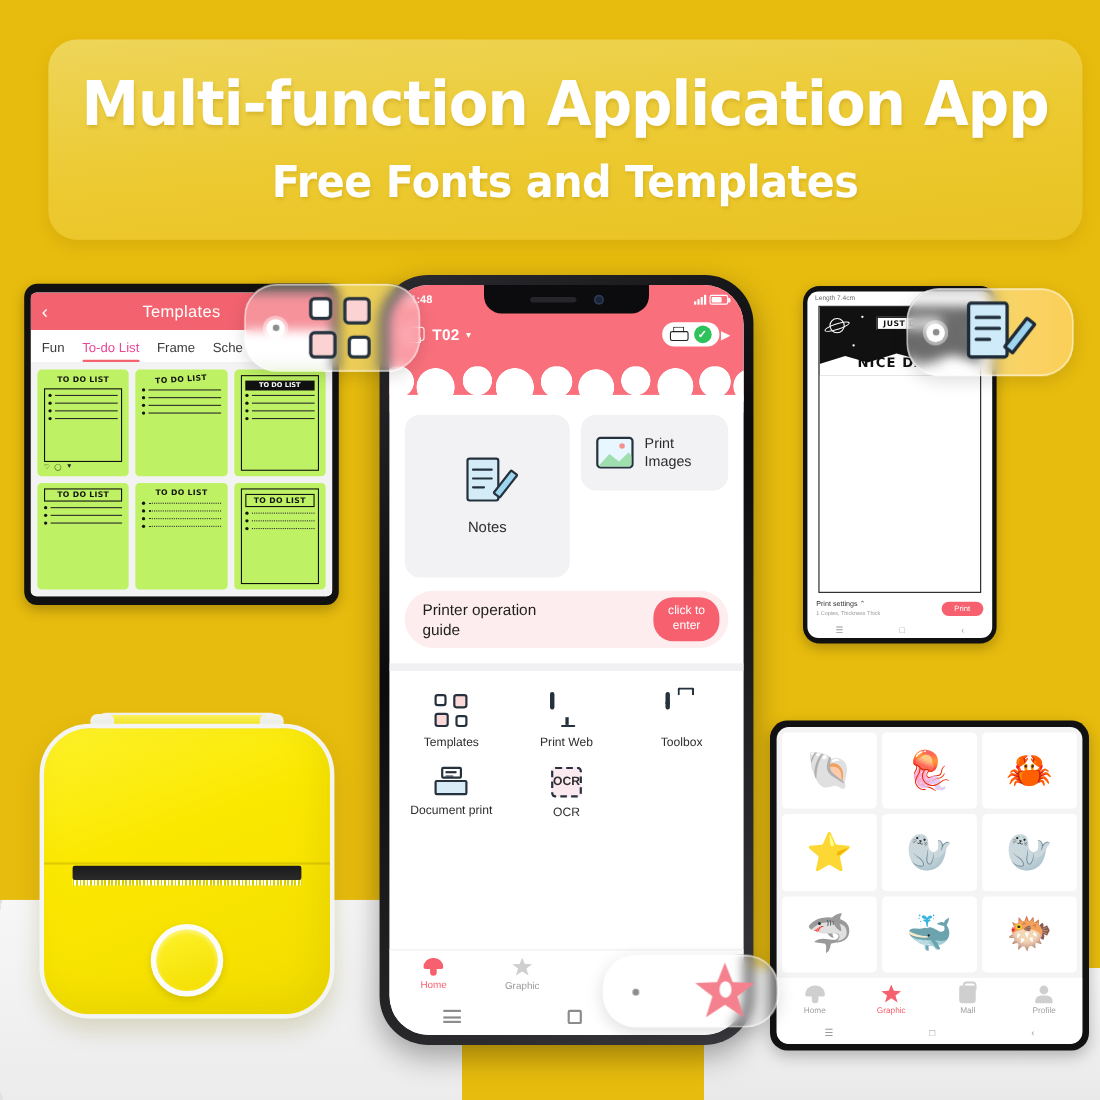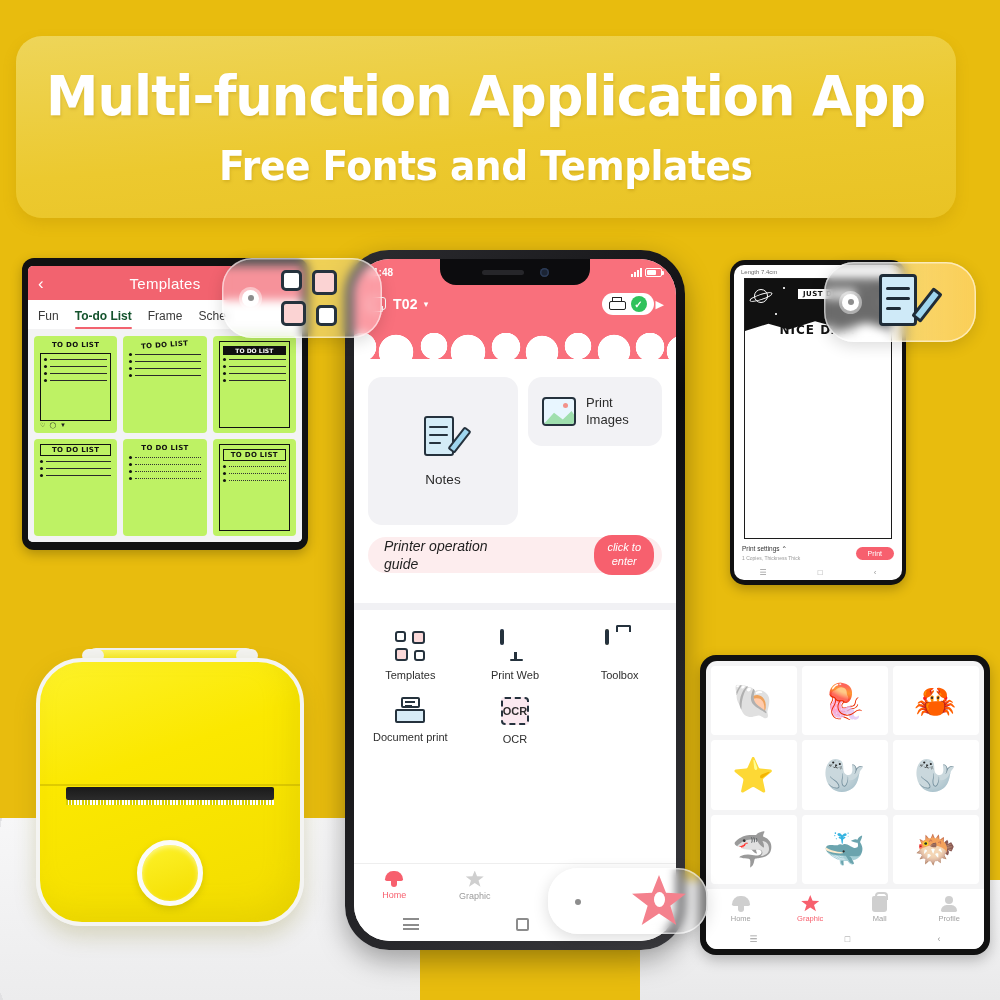--- a/index.html
+++ b/index.html
@@ -24,21 +24,21 @@
     position:absolute; left:0; bottom:0; width:1000px; height:120px;
     background:
       linear-gradient(95deg, rgba(190,190,195,.25) 0 2px, transparent 2px 70px),
       linear-gradient(75deg, rgba(185,185,190,.18) 0 3px, transparent 3px 100px),
       linear-gradient(#f6f6f7,#e9e9ea);
     clip-path: polygon(640px 0, 1000px 0, 1000px 100%, 640px 100%);
   }
 
   
   .banner{
-    position:absolute; left:16px; top:36px; width:940px; height:182px;
+    position:absolute; left:44px; top:36px; width:940px; height:182px;
     background:linear-gradient(175deg,#EED559 0%,#ECC92F 55%,#E9C324 100%);
     border-radius:26px;
     box-shadow:0 6px 14px rgba(150,110,0,.18);
     display:flex; flex-direction:column; align-items:center; justify-content:center;
   }
   .banner h1{
     font-family:"DejaVu Sans", sans-serif;
     font-size:56px; font-weight:bold; color:#ffffff;
     letter-spacing:-1px; line-height:1;
     text-shadow:1px 2px 3px rgba(160,120,0,.25);
@@ -66,21 +66,21 @@
     height:34px; background:#F2636F; display:flex; align-items:center;
     padding:0 10px; position:relative;
   }
   .tpl-back{ color:#fff; font-size:17px; line-height:1; }
   .tpl-title{
     position:absolute; left:0; right:0; text-align:center;
     color:#fff; font-size:15px; letter-spacing:.3px;
   }
   .tpl-tabs{ display:flex; gap:16px; padding:9px 10px 0; background:#fff; }
   .tpl-tab{ font-size:12px; color:#3a3a3a; padding-bottom:6px; position:relative; white-space:nowrap;}
-  .tpl-tab.act{ font-weight:bold; color:#14532d; }
+  .tpl-tab.act{ font-weight:normal; color:#ec4899; }
   .tpl-tab.act:after{
     content:""; position:absolute; left:0; right:0; bottom:0; height:2.5px;
     background:#F2636F; border-radius:2px;
   }
   .tpl-grid{
     padding:7px 6px; display:grid; grid-template-columns:repeat(3,1fr);
     gap:6px; background:#f3f3f4;
   }
   .tcard{
     background:#bef264; border-radius:4px; height:97px; padding:5px 6px;
@@ -204,23 +204,23 @@
   .ic-scan{ width:34px;height:30px;background:#fbf0b8;border:2.2px solid #25323d;border-radius:4px;position:relative;}
   .ic-scan:before{content:"";position:absolute;left:9px;top:-6px;width:13px;height:5px;background:#fbf0b8;border:2.2px solid #25323d;border-bottom:none;border-radius:2px 2px 0 0;}
   .ic-scan .mg{position:absolute;right:5px;bottom:4px;width:13px;height:13px;border:2.2px solid #25323d;border-radius:50%;background:#fff;}
   .ic-scan .st{position:absolute;left:4px;top:5px;width:9px;height:2.2px;background:#25323d;box-shadow:0 5px 0 #25323d;}
   .ic-img{ width:34px;height:29px;background:#e8f6ff;border:2.2px solid #25323d;border-radius:4px;position:relative;overflow:hidden;}
   .ic-img .sun{position:absolute;right:6px;top:4px;width:5px;height:5px;border-radius:50%;background:#f2938c;}
   .ic-img .mt{position:absolute;left:-2px;bottom:-2px;width:40px;height:17px;background:#9fdfae;
               clip-path:polygon(0 100%,30% 22%,52% 62%,74% 12%,100% 100%);}
 
   .guide{
-    position:absolute; top:278px; left:14px; right:14px; height:36px; z-index:5;
+    position:absolute; top:278px; left:14px; right:14px; height:52px; z-index:5;
     background:#FDEDEE; border-radius:26px; display:flex; align-items:center;
-    justify-content:space-between; padding:0 8px 0 16px;font-style:italic;
+    justify-content:space-between; padding:0 8px 0 16px;
   }
   .guide-t{ font-size:14px; color:#1f1f1f; line-height:1.3; }
   .guide-b{
     background:#F7606E; color:#fff; font-size:11px; border-radius:18px;
     padding:6px 13px; text-align:center; line-height:1.25;
   }
 
   .gridsep{ position:absolute; top:344px; left:0; right:0; height:7px; background:#f1f1f4; z-index:5; }
 
   .fgrid{

